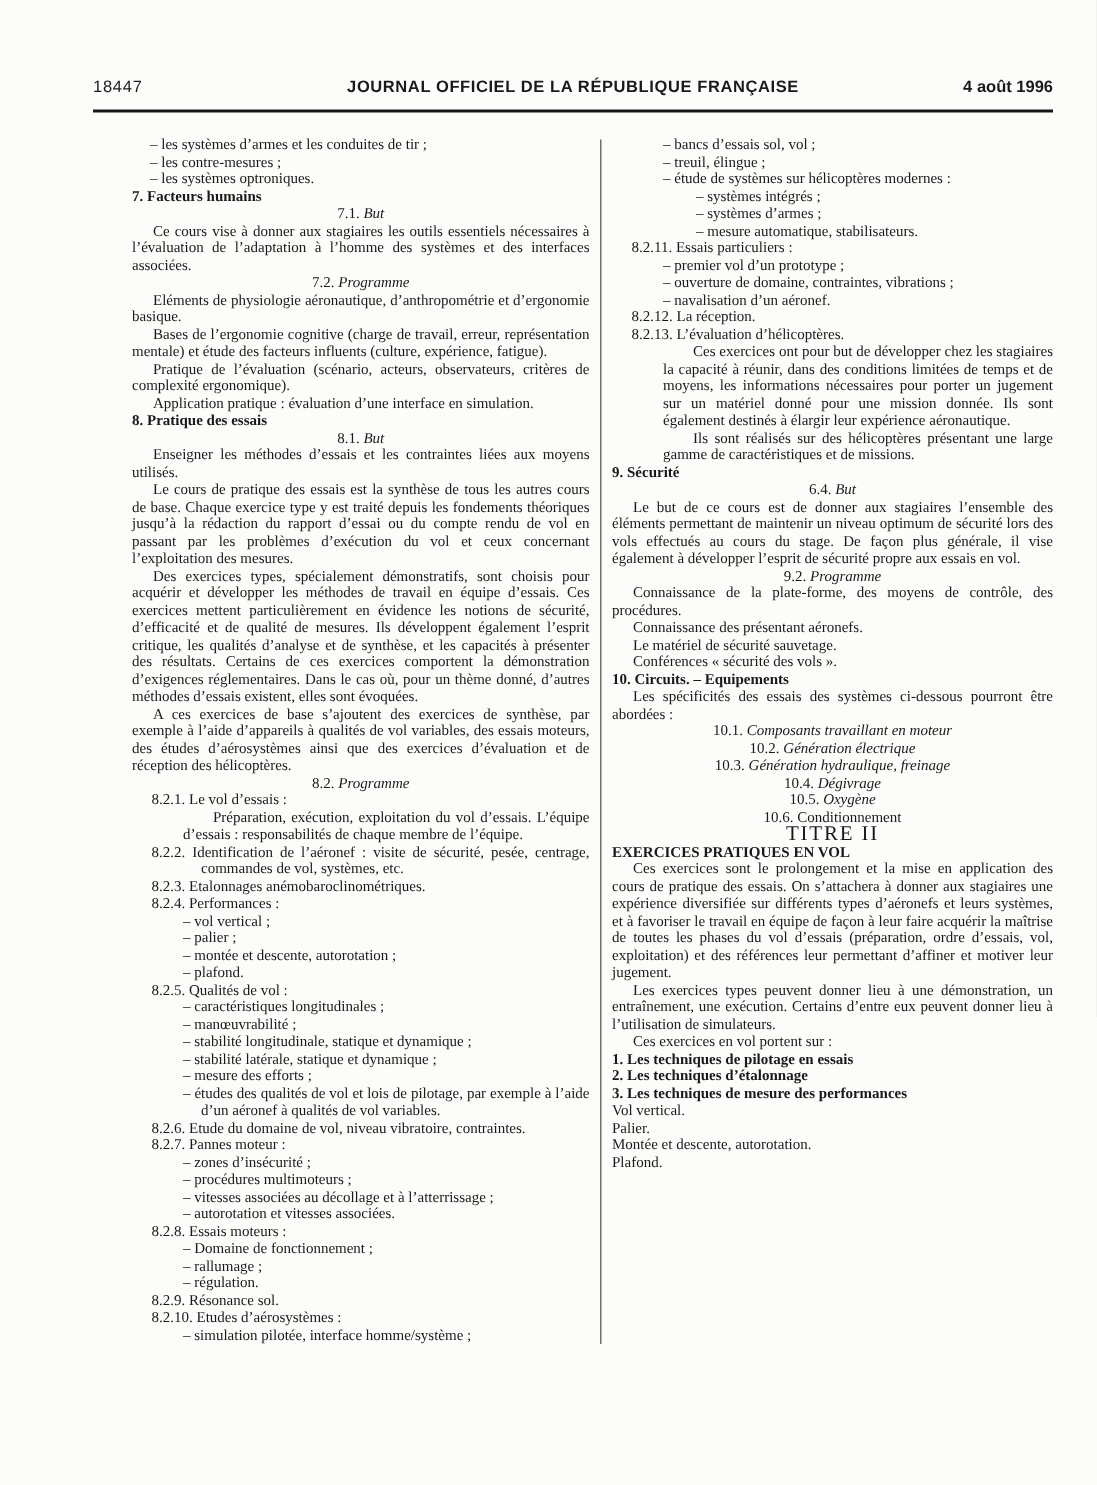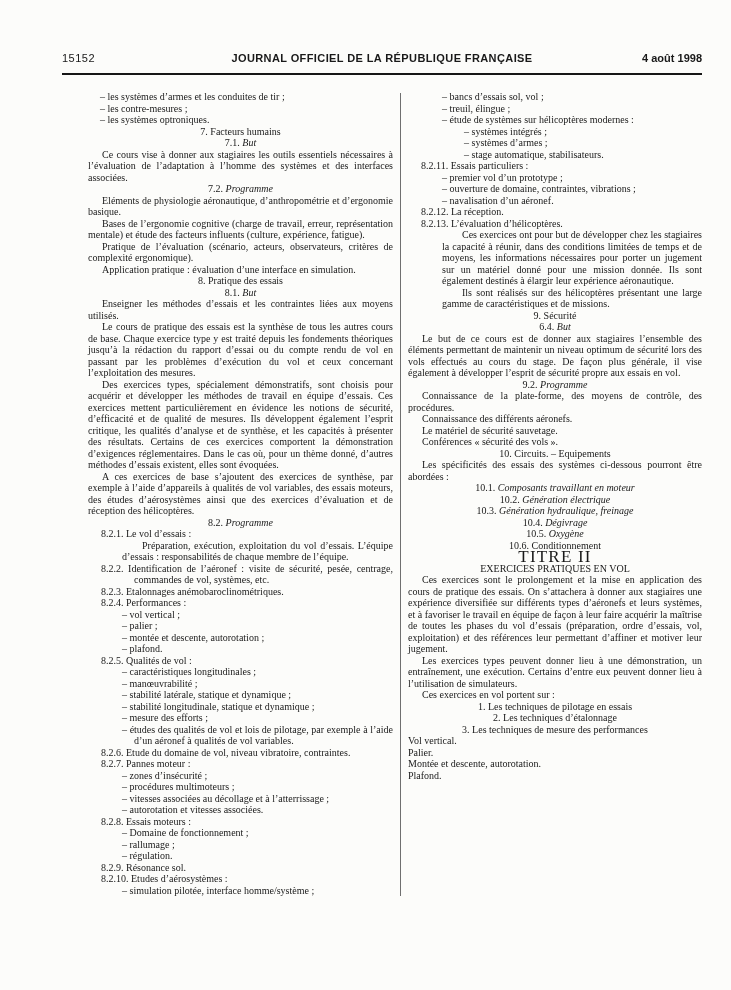--- a/index.html
+++ b/index.html
@@ -26,33 +26,33 @@
   .col-right{flex:1;}
   .vdiv{width:1px;background:#6f6f6f;margin:2px 7px 0 7px;}
   .content p{margin:0;}
   .para{text-indent:14px;}
   .plain{text-indent:0;text-align:left;}
   .dash1{padding-left:24px;text-indent:-12px;}
   .dash2{padding-left:46px;text-indent:-12px;}
   .dash3{padding-left:68px;text-indent:-12px;}
   .numitem{padding-left:46px;text-indent:-33px;}
   .numpara{padding-left:34px;text-indent:20px;}
-  .h1{text-align:center;font-weight:normal;margin:6px 0 5px;text-indent:0;}
+  .h1{font-weight:bold;margin:6px 0 5px;text-indent:0;}
   .h2{text-align:center;margin:6px 0 5px;text-indent:0;}
   .h2 .it{font-style:italic;}
-  .titre{text-align:center;margin:9px 0 4px;font-size:17px;letter-spacing:1.2px;text-indent:0;}
+  .titre{text-align:center;margin:9px 0 4px;font-size:14px;letter-spacing:1.2px;text-indent:0;}
 </style>
 </head>
 <body>
 
 <div class="page">
   <div class="header">
-    <span class="pagenum">15152</span>
+    <span class="pagenum">18447</span>
     <span class="jtitle">JOURNAL OFFICIEL DE LA RÉPUBLIQUE FRANÇAISE</span>
-    <span class="jdate">4 août 1998</span>
+    <span class="jdate">4 août 1996</span>
   </div>
   <div class="rule"></div>
   <div class="content">
     <div class="col col-left">
         <p class="dash1">– les systèmes d’armes et les conduites de tir ;</p>
         <p class="dash1">– les contre-mesures ;</p>
         <p class="dash1">– les systèmes optroniques.</p>
         <p class="h1">7.  Facteurs humains</p>
         <p class="h2"><span>7.1. </span><span class="it">But</span></p>
         <p class="para">Ce cours vise à donner aux stagiaires les outils essentiels nécessaires à l’évaluation de l’adaptation à l’homme des systèmes et des interfaces associées.</p>
@@ -73,22 +73,22 @@
         <p class="numitem">8.2.2.  Identification de l’aéronef : visite de sécurité, pesée, centrage, commandes de vol, systèmes, etc.</p>
         <p class="numitem">8.2.3.  Etalonnages anémobaroclinométriques.</p>
         <p class="numitem">8.2.4.  Performances :</p>
         <p class="dash2">– vol vertical ;</p>
         <p class="dash2">– palier ;</p>
         <p class="dash2">– montée et descente, autorotation ;</p>
         <p class="dash2">– plafond.</p>
         <p class="numitem">8.2.5.  Qualités de vol :</p>
         <p class="dash2">– caractéristiques longitudinales ;</p>
         <p class="dash2">– manœuvrabilité ;</p>
+        <p class="dash2">– stabilité longitudinale, statique et dynamique ;</p>
         <p class="dash2">– stabilité latérale, statique et dynamique ;</p>
-        <p class="dash2">– stabilité longitudinale, statique et dynamique ;</p>
         <p class="dash2">– mesure des efforts ;</p>
         <p class="dash2">– études des qualités de vol et lois de pilotage, par exemple à l’aide d’un aéronef à qualités de vol variables.</p>
         <p class="numitem">8.2.6.  Etude du domaine de vol, niveau vibratoire, contraintes.</p>
         <p class="numitem">8.2.7.  Pannes moteur :</p>
         <p class="dash2">– zones d’insécurité ;</p>
         <p class="dash2">– procédures multimoteurs ;</p>
         <p class="dash2">– vitesses associées au décollage et à l’atterrissage ;</p>
         <p class="dash2">– autorotation et vitesses associées.</p>
         <p class="numitem">8.2.8.  Essais moteurs :</p>
         <p class="dash2">– Domaine de fonctionnement ;</p>
@@ -98,35 +98,35 @@
         <p class="numitem">8.2.10.  Etudes d’aérosystèmes :</p>
         <p class="dash2">– simulation pilotée, interface homme/système ;</p>
       </div>
     <div class="vdiv"></div>
     <div class="col col-right">
         <p class="dash2">– bancs d’essais sol, vol ;</p>
         <p class="dash2">– treuil, élingue ;</p>
         <p class="dash2">– étude de systèmes sur hélicoptères modernes :</p>
         <p class="dash3">– systèmes intégrés ;</p>
         <p class="dash3">– systèmes d’armes ;</p>
-        <p class="dash3">– stage automatique, stabilisateurs.</p>
+        <p class="dash3">– mesure automatique, stabilisateurs.</p>
         <p class="numitem">8.2.11.  Essais particuliers :</p>
         <p class="dash2">– premier vol d’un prototype ;</p>
         <p class="dash2">– ouverture de domaine, contraintes, vibrations ;</p>
         <p class="dash2">– navalisation d’un aéronef.</p>
         <p class="numitem">8.2.12.  La réception.</p>
         <p class="numitem">8.2.13.  L’évaluation d’hélicoptères.</p>
         <p class="numpara">Ces exercices ont pour but de développer chez les stagiaires la capacité à réunir, dans des conditions limitées de temps et de moyens, les informations nécessaires pour porter un jugement sur un matériel donné pour une mission donnée. Ils sont également destinés à élargir leur expérience aéronautique.</p>
         <p class="numpara">Ils sont réalisés sur des hélicoptères présentant une large gamme de caractéristiques et de missions.</p>
         <p class="h1">9.  Sécurité</p>
         <p class="h2"><span>6.4. </span><span class="it">But</span></p>
         <p class="para">Le but de ce cours est de donner aux stagiaires l’ensemble des éléments permettant de maintenir un niveau optimum de sécurité lors des vols effectués au cours du stage. De façon plus générale, il vise également à développer l’esprit de sécurité propre aux essais en vol.</p>
         <p class="h2"><span>9.2. </span><span class="it">Programme</span></p>
         <p class="para">Connaissance de la plate-forme, des moyens de contrôle, des procédures.</p>
-        <p class="para">Connaissance des différents aéronefs.</p>
+        <p class="para">Connaissance des présentant aéronefs.</p>
         <p class="para">Le matériel de sécurité sauvetage.</p>
         <p class="para">Conférences « sécurité des vols ».</p>
         <p class="h1">10.  Circuits. – Equipements</p>
         <p class="para">Les spécificités des essais des systèmes ci-dessous pourront être abordées :</p>
         <p class="h2"><span>10.1. </span><span class="it">Composants travaillant en moteur</span></p>
         <p class="h2"><span>10.2. </span><span class="it">Génération électrique</span></p>
         <p class="h2"><span>10.3. </span><span class="it">Génération hydraulique, freinage</span></p>
         <p class="h2"><span>10.4. </span><span class="it">Dégivrage</span></p>
         <p class="h2"><span>10.5. </span><span class="it">Oxygène</span></p>
         <p class="h2"><span>10.6. </span><span class="">Conditionnement</span></p>

